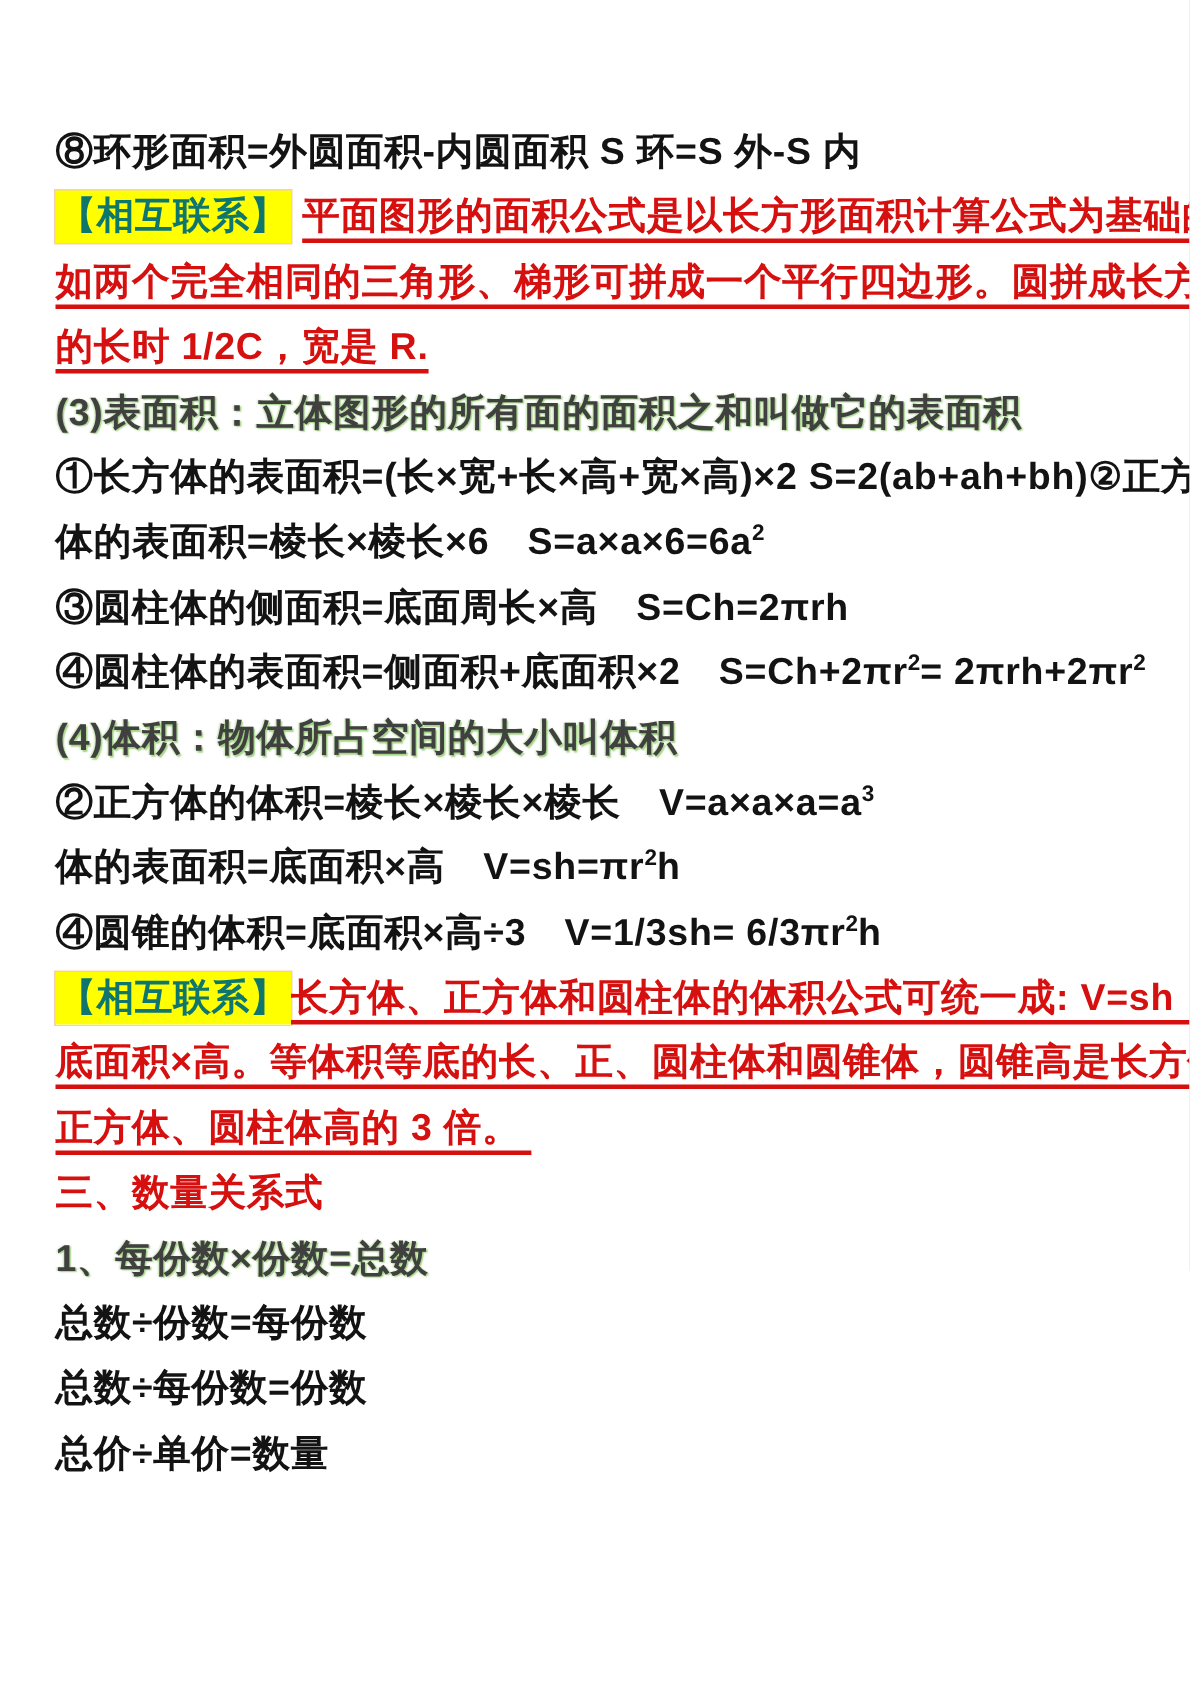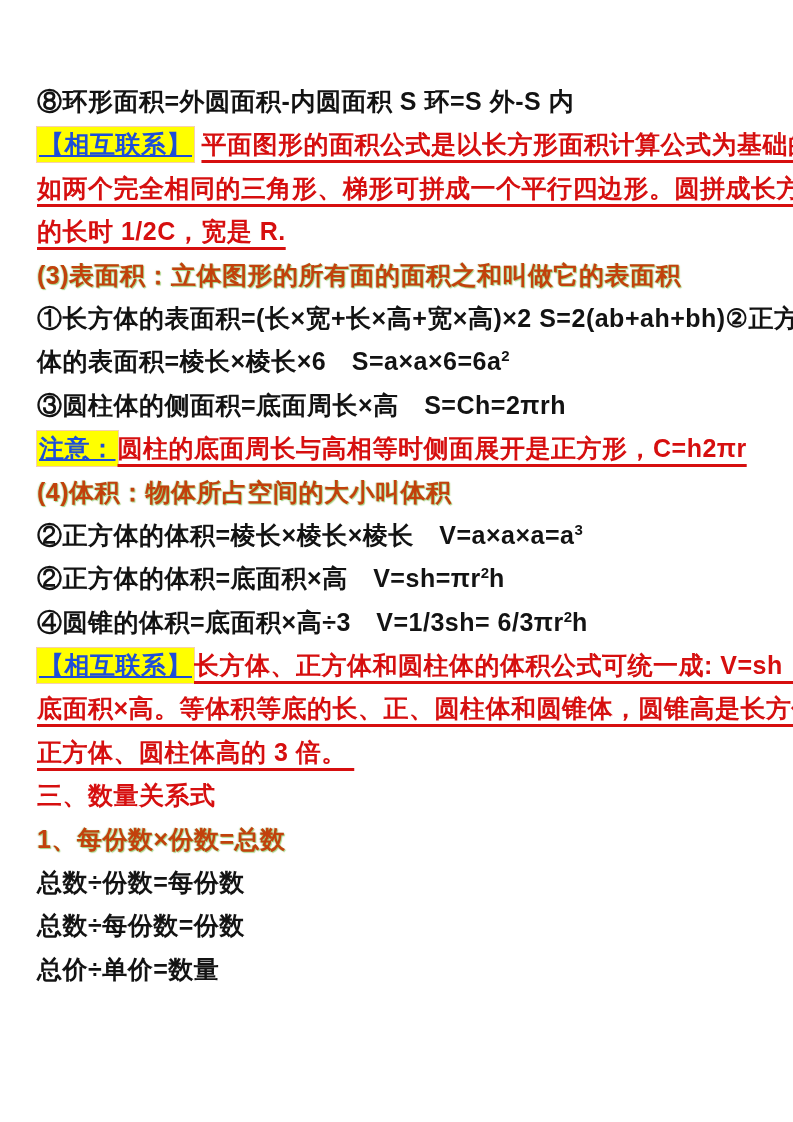--- a/index.html
+++ b/index.html
@@ -29,40 +29,39 @@
     line-height: 43.4px;
     height: 43.4px;
     color: #131313;
     white-space: pre;
     letter-spacing: 0.5px;
   }
   
   .seg-k { color: #131313; }
   
   .seg-g {
-    color: #c2410c;
+    color: #404040;
     text-shadow: 1px 1px 1px rgba(132, 196, 92, 0.75), -1px 0 1px rgba(132, 196, 92, 0.4);
   }
   
   .seg-r {
     color: #d60f0f;
     text-decoration: underline;
     text-decoration-thickness: 3px;
     text-underline-offset: 7px;
     text-decoration-color: #d60f0f;
   }
   
   .seg-rh { color: #d60f0f; }
   
   .seg-hl {
-    color: #1d4ed8;
+    color: #0f766e;
     background: #ffff00;
     padding: 3px 2px 4px 2px;
     box-shadow: 0 0 0 1px rgba(230, 120, 20, 0.35);
-    text-decoration: underline;
   }
   
   .seg-sup {
     font-size: 15px;
     vertical-align: super;
     line-height: 0;
     letter-spacing: 0;
   }
 </style>
 </head>
@@ -71,24 +70,24 @@
 <div class="page">
   <div class="content">
       <div class="line"><span class="seg-k">⑧环形面积=外圆面积-内圆面积 S 环=S 外-S 内</span></div>
       <div class="line"><span class="seg-hl">【相互联系】</span><span class="seg-k"> </span><span class="seg-r">平面图形的面积公式是以长方形面积计算公式为基础的。</span></div>
       <div class="line"><span class="seg-r">如两个完全相同的三角形、梯形可拼成一个平行四边形。圆拼成长方形</span></div>
       <div class="line"><span class="seg-r">的长时 1/2C，宽是 R.</span></div>
       <div class="line"><span class="seg-g">(3)表面积：立体图形的所有面的面积之和叫做它的表面积</span></div>
       <div class="line"><span class="seg-k">①长方体的表面积=(长×宽+长×高+宽×高)×2 S=2(ab+ah+bh)②正方</span></div>
       <div class="line"><span class="seg-k">体的表面积=棱长×棱长×6　S=a×a×6=6a</span><span class="seg-sup">2</span></div>
       <div class="line"><span class="seg-k">③圆柱体的侧面积=底面周长×高　S=Ch=2πrh</span></div>
-      <div class="line"><span class="seg-hl">注意：</span><span class="seg-r">圆柱的底面周长与高相等时侧面展开是正方形，C=h2πr</span></div>
+      <div class="line"><span class="seg-k">④圆柱体的表面积=侧面积+底面积×2　S=Ch+2πr</span><span class="seg-sup">2</span><span class="seg-k">= 2πrh+2πr</span><span class="seg-sup">2</span></div>
       <div class="line"><span class="seg-g">(4)体积：物体所占空间的大小叫体积</span></div>
       <div class="line"><span class="seg-k">②正方体的体积=棱长×棱长×棱长　V=a×a×a=a</span><span class="seg-sup">3</span></div>
-      <div class="line"><span class="seg-k">②正方体的体积=底面积×高　V=sh=πr</span><span class="seg-sup">2</span><span class="seg-k">h</span></div>
+      <div class="line"><span class="seg-k">体的表面积=底面积×高　V=sh=πr</span><span class="seg-sup">2</span><span class="seg-k">h</span></div>
       <div class="line"><span class="seg-k">④圆锥的体积=底面积×高÷3　V=1/3sh= 6/3πr</span><span class="seg-sup">2</span><span class="seg-k">h</span></div>
       <div class="line"><span class="seg-hl">【相互联系】</span><span class="seg-r">长方体、正方体和圆柱体的体积公式可统一成: V=sh，即</span></div>
       <div class="line"><span class="seg-r">底面积×高。等体积等底的长、正、圆柱体和圆锥体，圆锥高是长方体、</span></div>
       <div class="line"><span class="seg-r">正方体、圆柱体高的 3 倍。 </span></div>
       <div class="line"><span class="seg-rh">三、数量关系式</span></div>
       <div class="line"><span class="seg-g">1、每份数×份数=总数</span></div>
       <div class="line"><span class="seg-k">总数÷份数=每份数</span></div>
       <div class="line"><span class="seg-k">总数÷每份数=份数</span></div>
       <div class="line"><span class="seg-k">总价÷单价=数量</span></div>
     </div>

